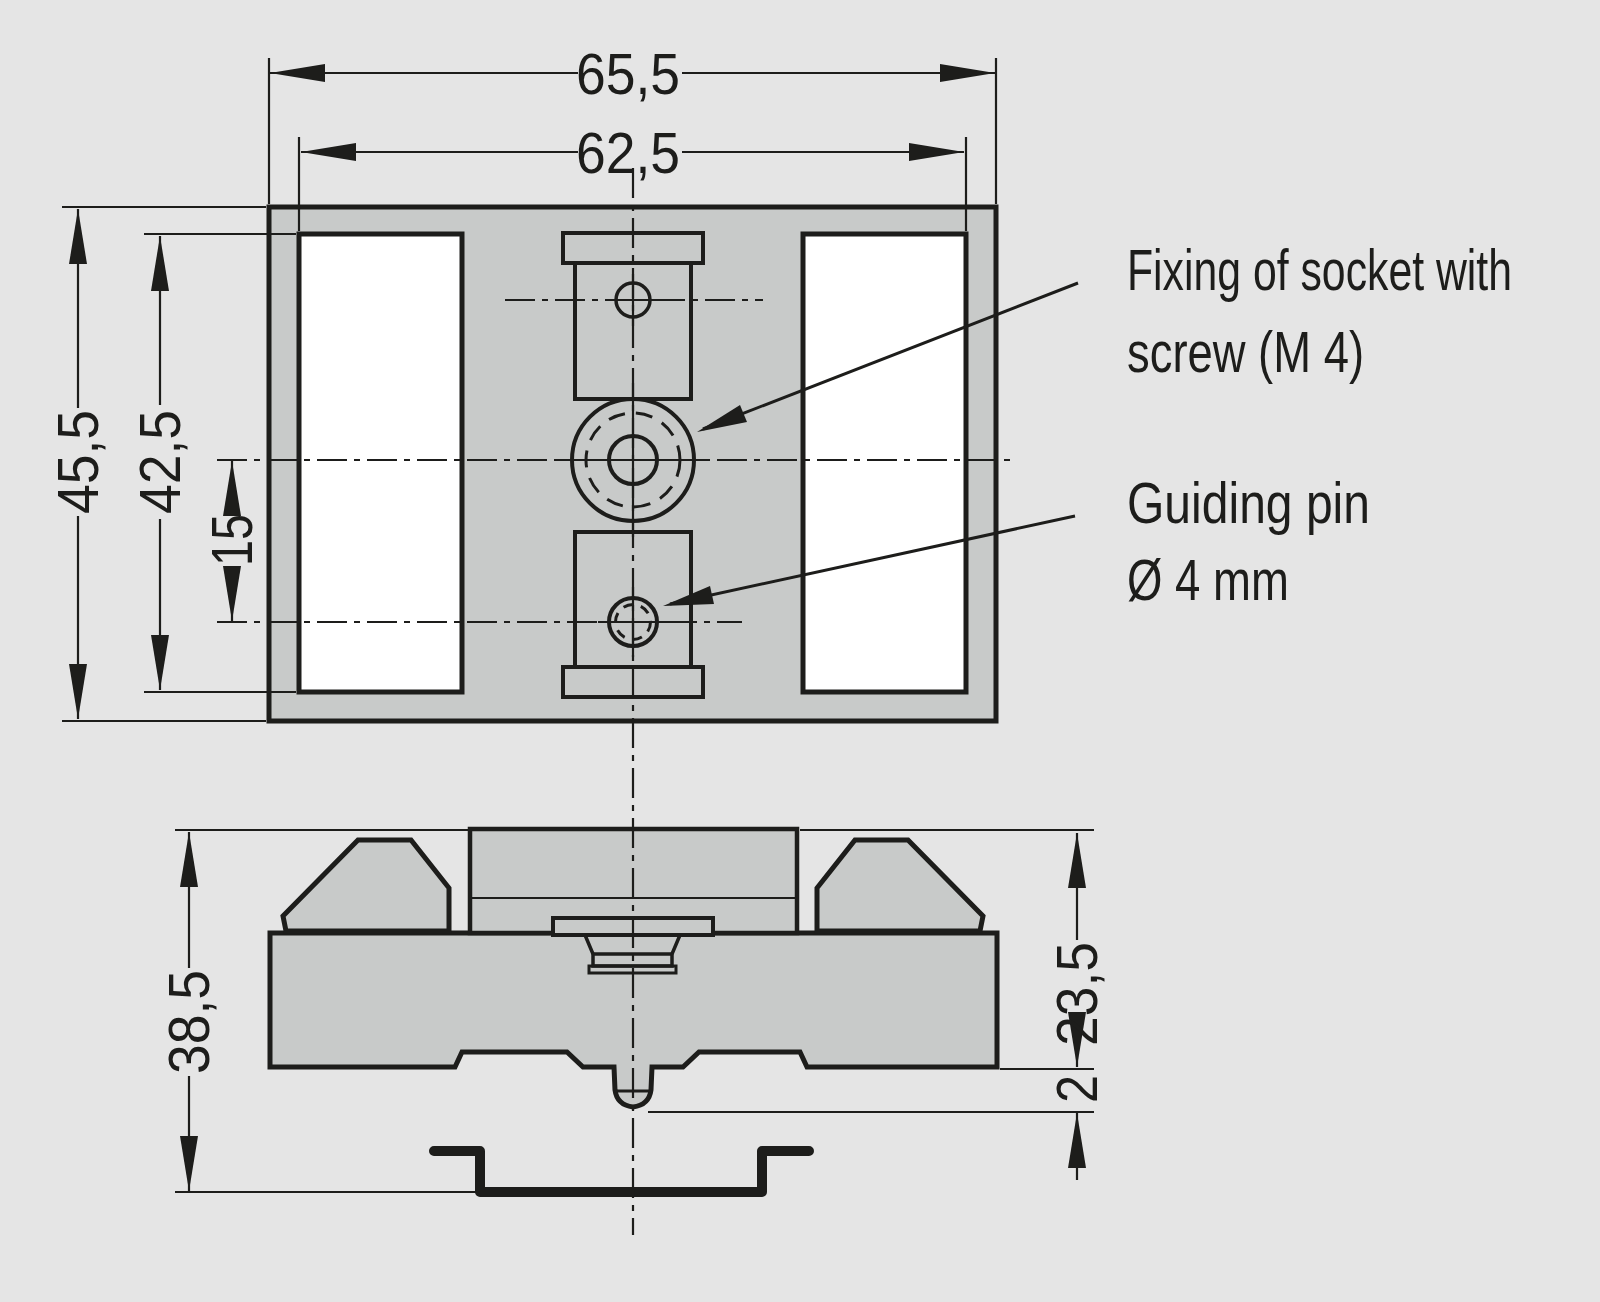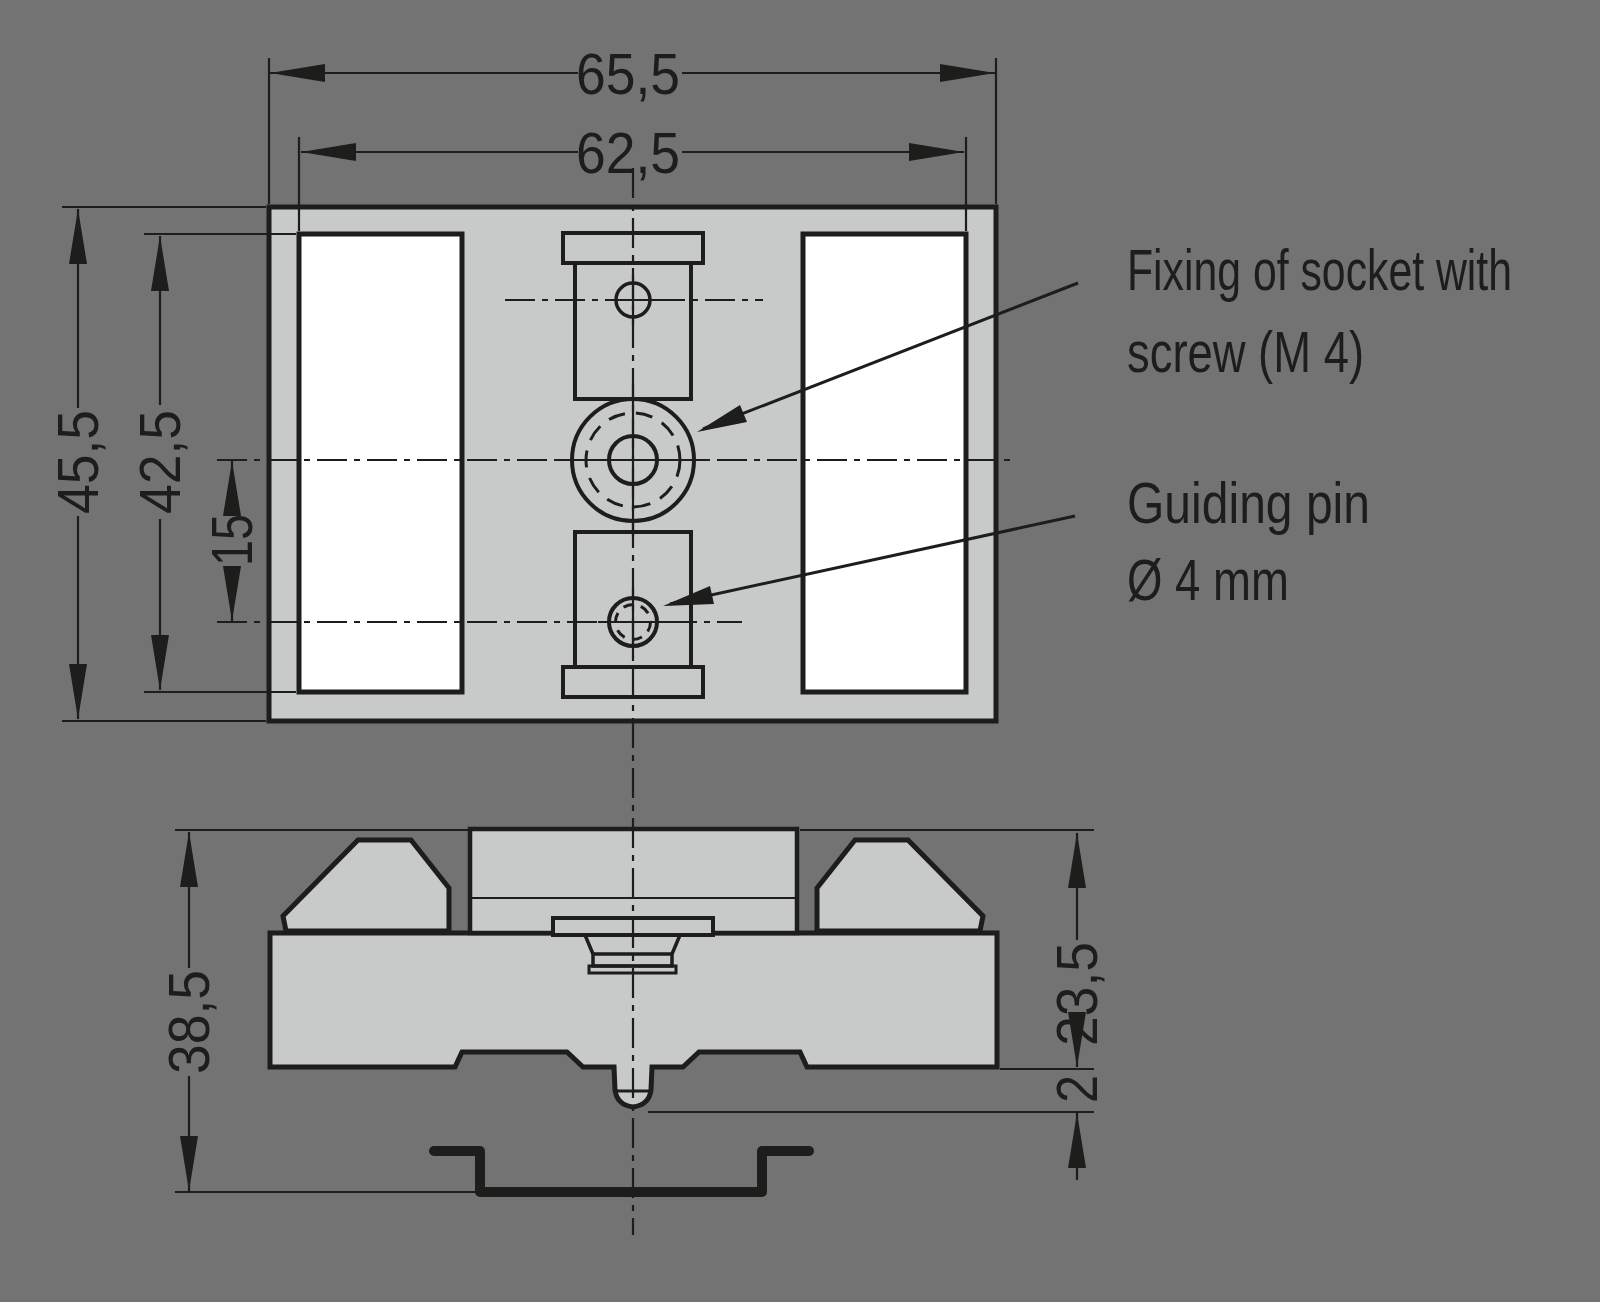--- a/index.html
+++ b/index.html
@@ -1,16 +1,16 @@
 <!DOCTYPE html>
 <html><head>
 <meta charset="utf-8">
 <style>
   html,body{margin:0;padding:0;background:#fff;}
-  .stage{width:1600px;height:1302px;position:relative;background:#737373;}
+  .stage{width:1600px;height:1302px;position:relative;background:#e5e5e5;}
   svg{display:block;}
   .ln{stroke:#1d1d1b;fill:none;stroke-linecap:butt;}
   .w5{stroke-width:5;}
   .w45{stroke-width:4.5;}
   .w4{stroke-width:4;}
   .w35{stroke-width:3.5;}
   .w3{stroke-width:3;}
   .w2{stroke-width:2.2;}
   .rail{stroke-width:10;stroke-linejoin:round;stroke-linecap:round;}
   .grayfill{fill:#c8cac9;}

